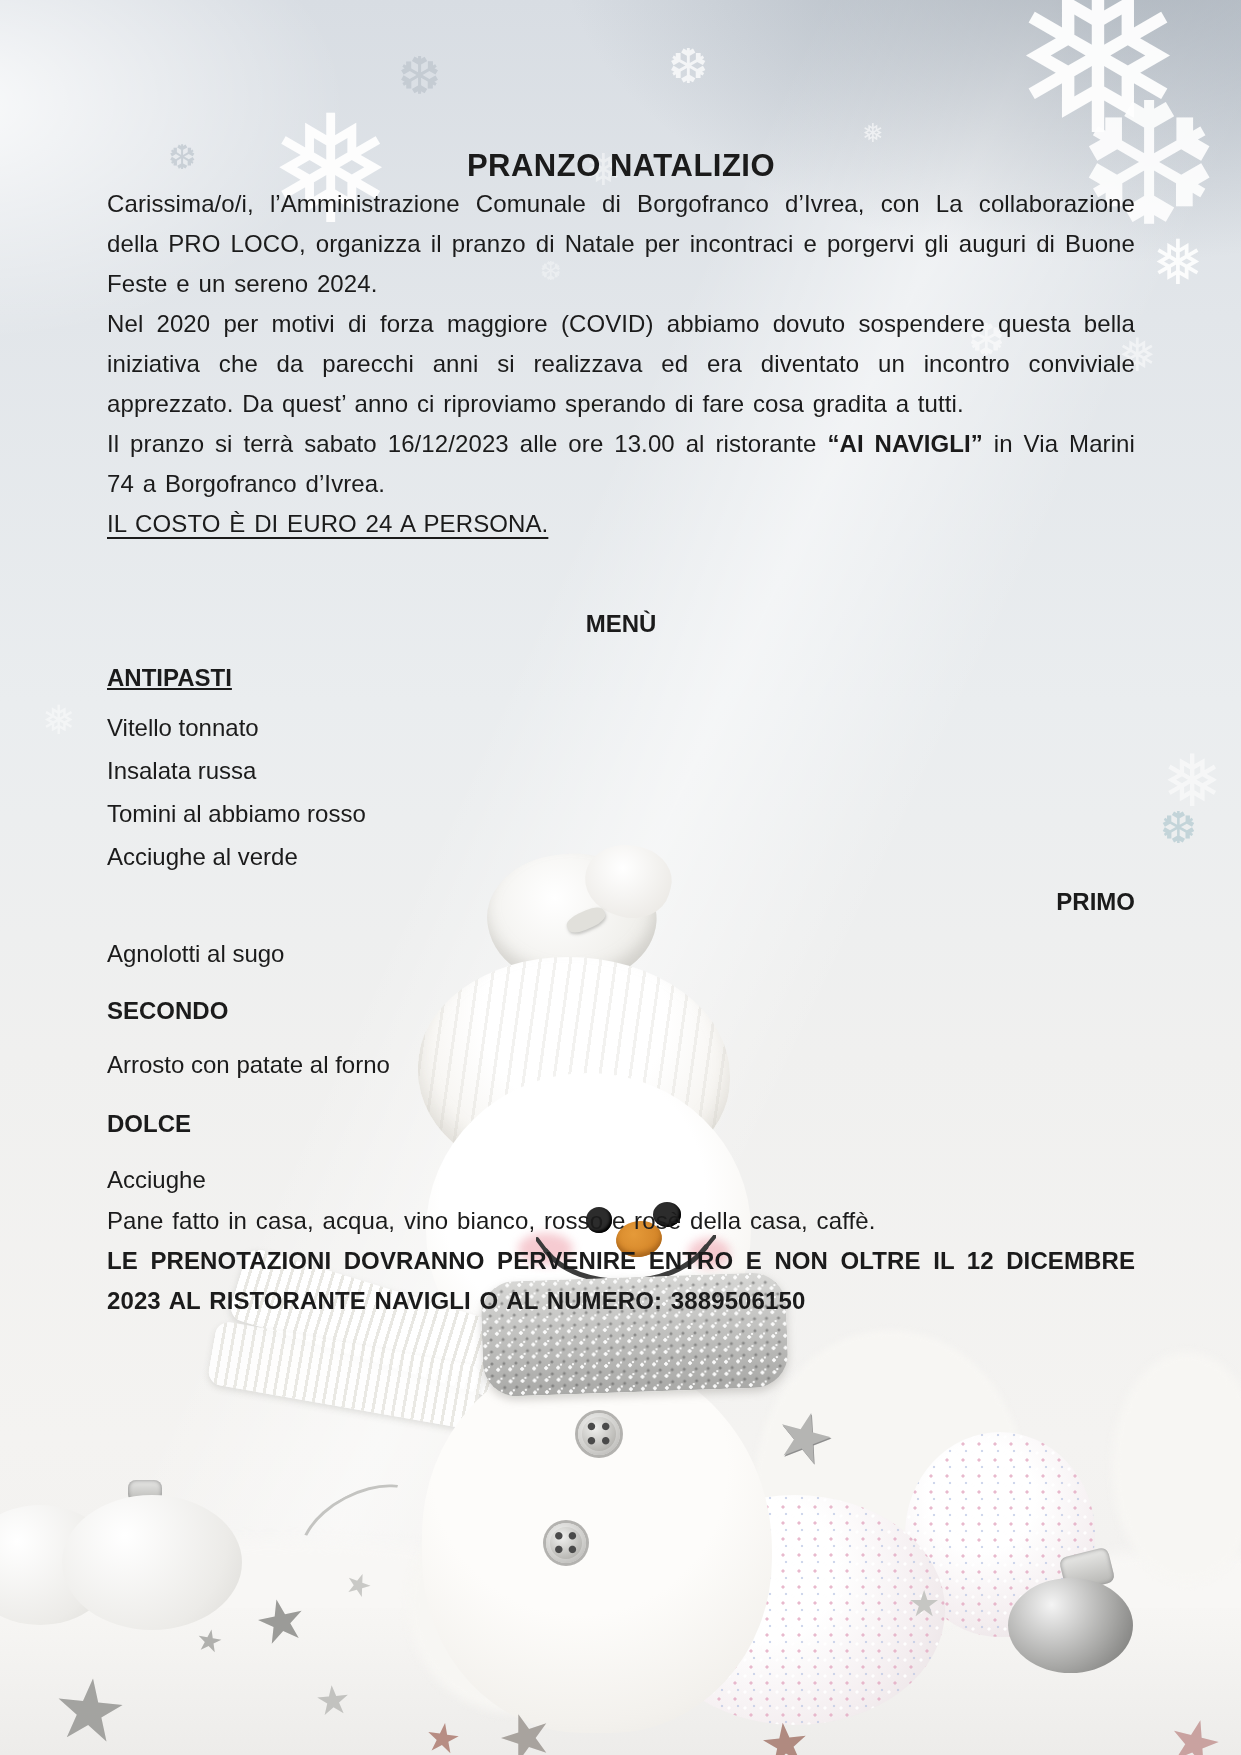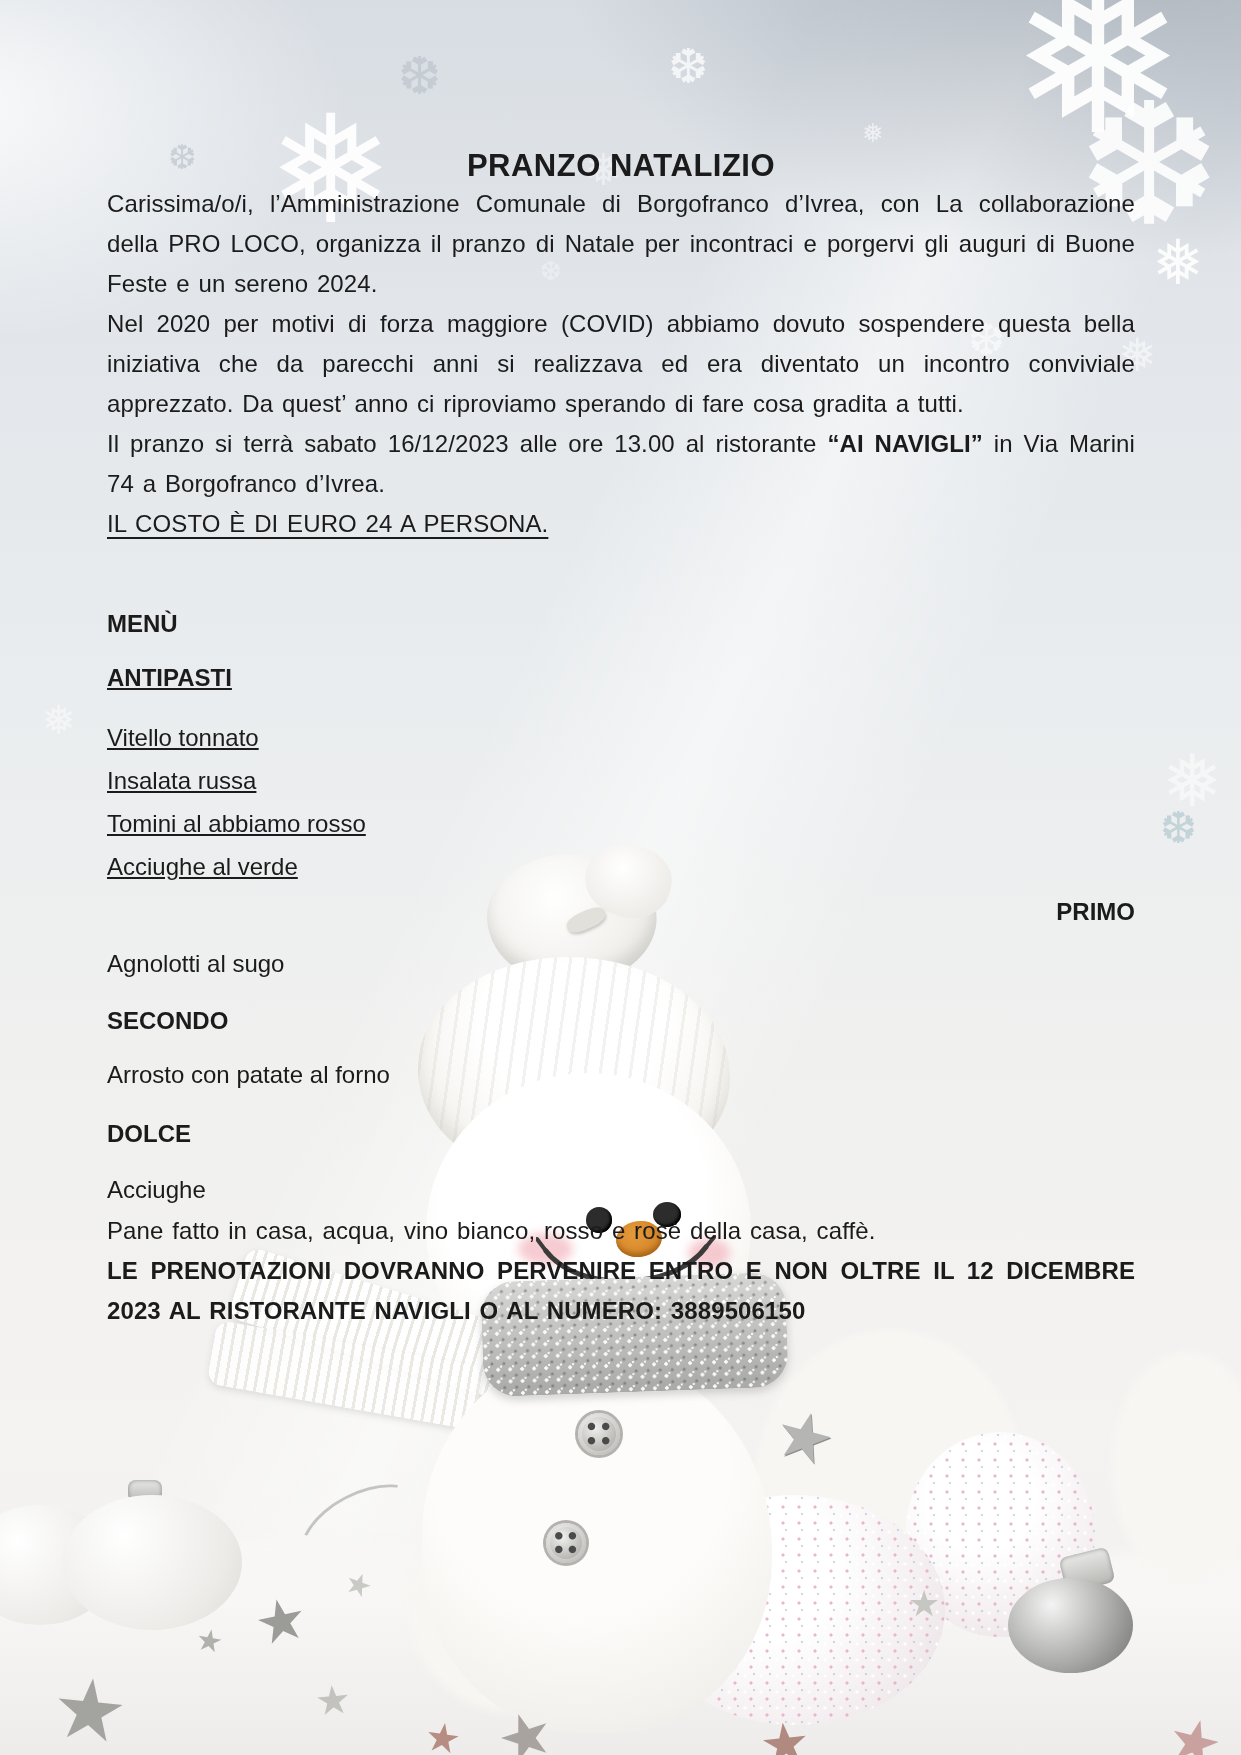--- a/index.html
+++ b/index.html
@@ -97,26 +97,26 @@
   
   .content{position:absolute;inset:0;z-index:5;padding:0 106px 0 107px;font-size:24px;}
   .title{margin:148px 0 0;text-align:center;font-size:31px;line-height:36px;
     font-weight:bold;letter-spacing:.5px;}
   p.body{margin:0;line-height:40px;text-align:justify;word-spacing:2px;letter-spacing:.1px;}
   .p-intro{margin-top:42px;}
   .p-covid{margin-top:18px;}
   .p-event{margin-top:18px;}
   .p-cost{margin-top:16px;font-weight:normal;text-decoration:underline;
     text-decoration-thickness:2px;text-underline-offset:5px;}
-  .menu-heading{margin:60px 0 0;font-weight:bold;line-height:40px;}
+  .menu-heading{margin:60px 0 0;text-align:center;font-weight:bold;line-height:40px;}
   .menu-label{margin:0;font-weight:bold;line-height:40px;}
   .menu-items{margin:6px 0 0;line-height:43px;}
   .menu-items span{display:block;}
   .ml-antipasti{margin-top:14px;text-decoration:underline;}
-  .mi-antipasti{margin-top:18px;text-decoration:underline;}
+  .mi-antipasti{margin-top:8px;}
   .ml-primo{margin-top:4px;text-align:right;}
   .mi-primo{margin-top:10px;}
   .ml-secondo{margin-top:16px;}
   .mi-secondo{margin-top:12px;}
   .ml-dolce{margin-top:18px;}
   .mi-dolce{margin-top:14px;}
   .p-beverages{margin-top:34px;text-align:left;}
   .p-booking{margin-top:66px;font-weight:bold;word-spacing:3px;}
 </style>
 </head>

